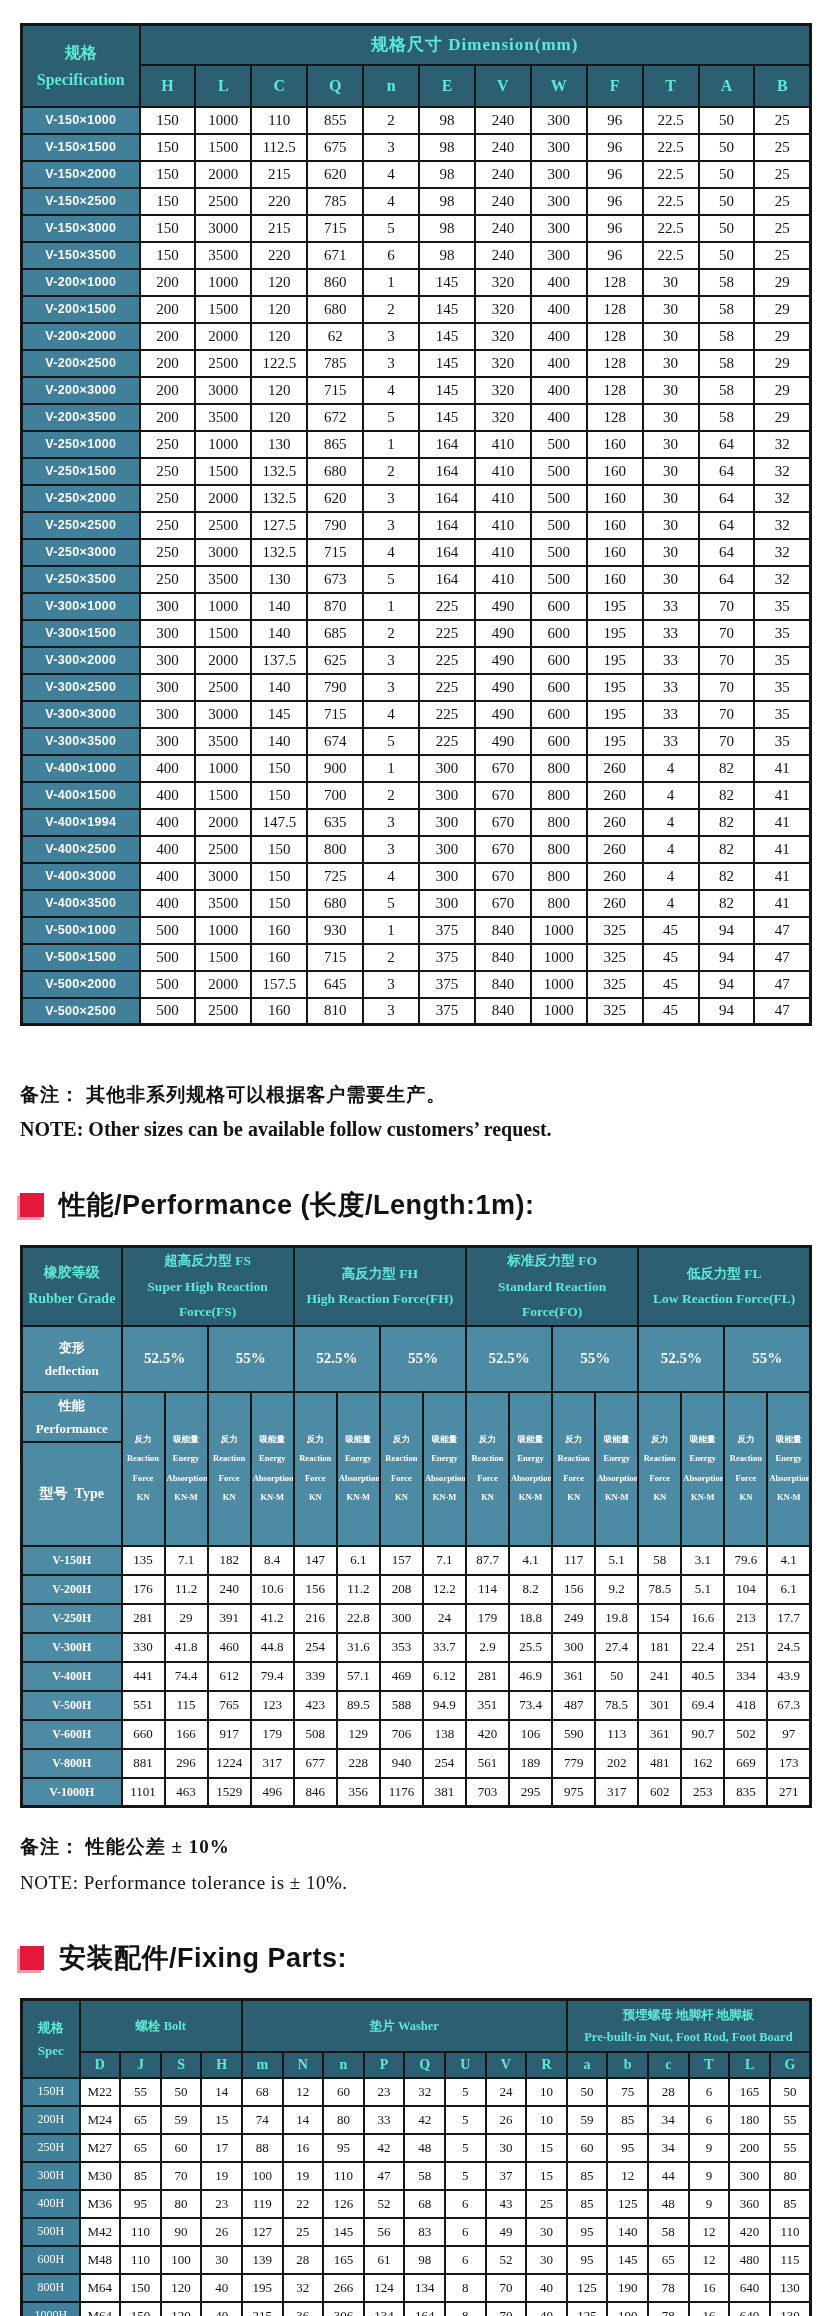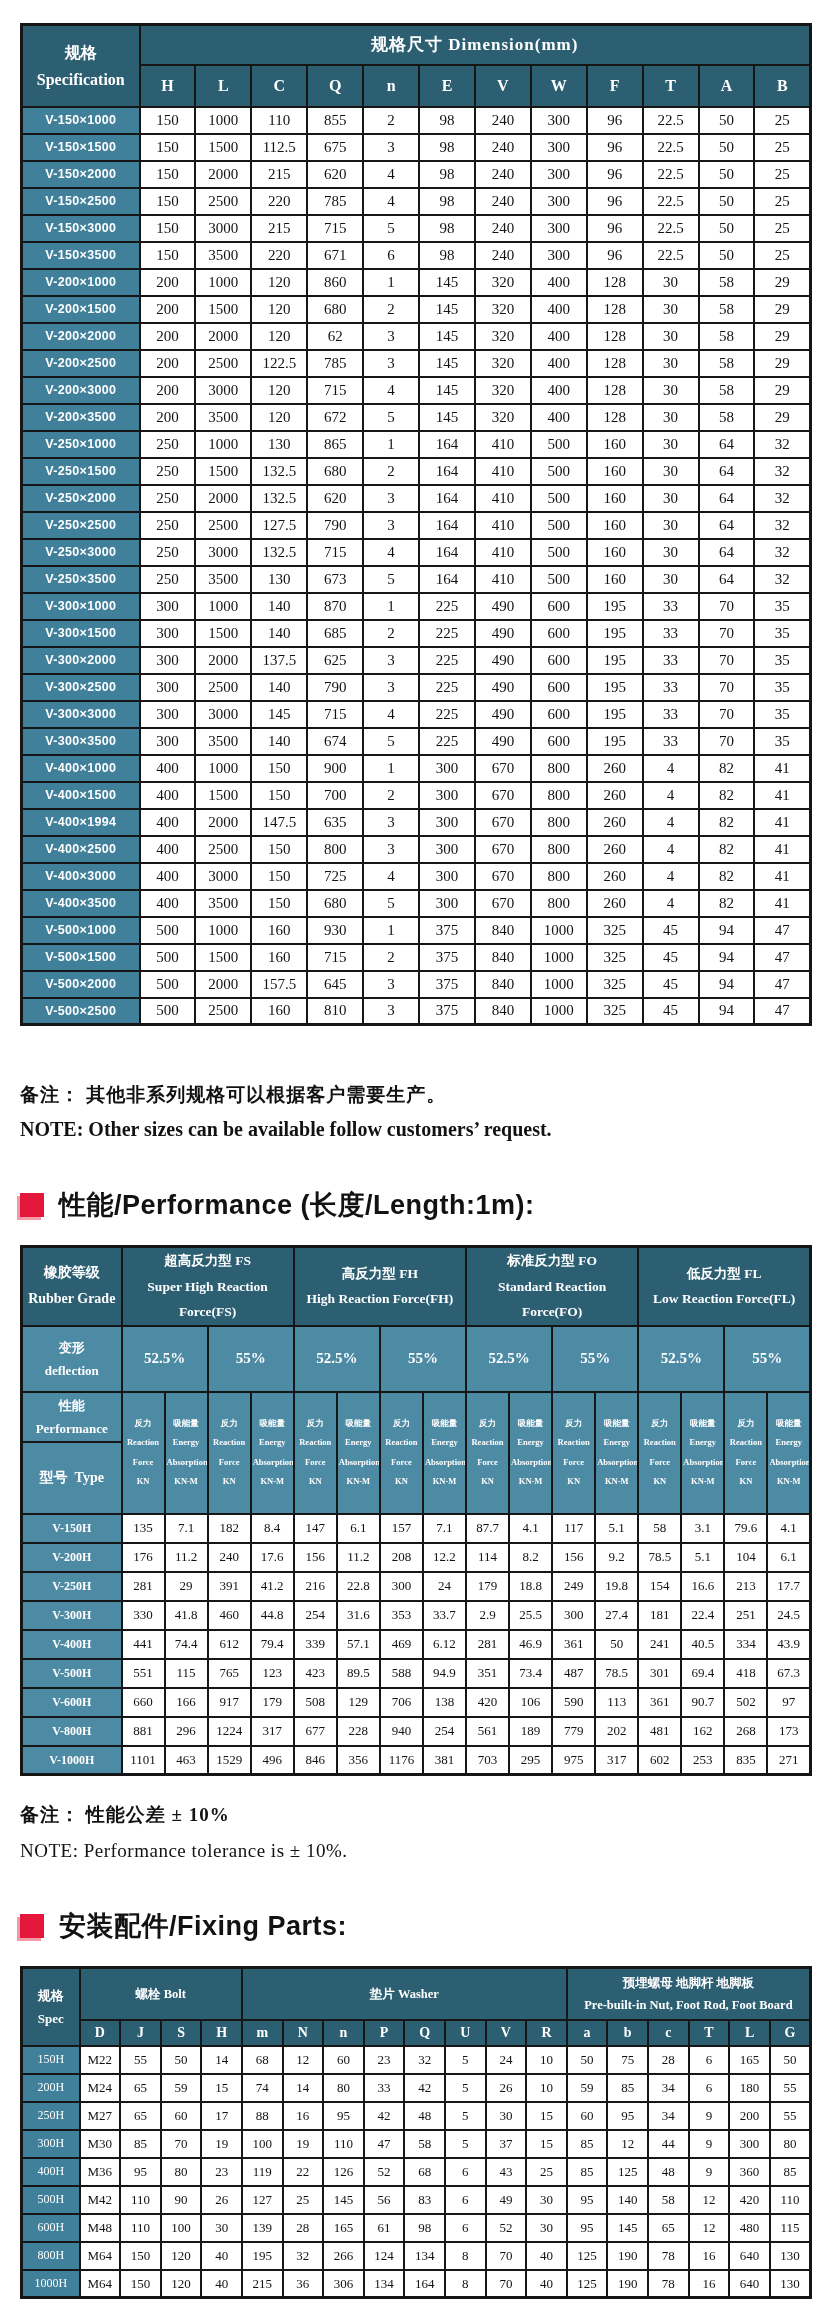--- a/index.html
+++ b/index.html
@@ -4,21 +4,21 @@
 <style>
   * { margin:0; padding:0; box-sizing:border-box; }
   html,body { background:#ffffff; }
   body { width:830px; font-family:"Liberation Sans",sans-serif; color:#121212; }
   .page { width:830px; min-height:2316px; padding:23px 18px 30px 20px; background:#ffffff; }
 
   table { border-collapse:collapse; width:100%; table-layout:fixed; border:3px solid #161616; }
   th,td { border:2px solid #161616; text-align:center; vertical-align:middle; overflow:hidden; }
   td { background:#ffffff; font-family:"Liberation Serif",serif; }
 
-  .dark { background:#2d5f73; color:#ffffff; }
+  .dark { background:#2d5f73; color:#5eead4; }
   .teal { background:#41809b; color:#ffffff; }
   .sub  { background:#4d8aa4; color:#ffffff; }
 
   
   .dim-table th.spec-h { font-family:"Liberation Serif",serif; font-weight:bold; font-size:16px; line-height:1.7; }
   .dim-table .dim-h   { height:40px; font-family:"Liberation Serif",serif; font-weight:bold; font-size:17px; letter-spacing:1px; }
   .dim-table .col-h   { height:42px; font-family:"Liberation Serif",serif; font-weight:bold; font-size:16px; }
   .dim-table tbody th { height:27px; font-size:12.5px; font-weight:bold; letter-spacing:.3px; }
   .dim-table td       { height:27px; font-size:15px; }
 
@@ -34,21 +34,21 @@
 
   
   .perf-table { margin-top:22px; }
   .perf-table th { font-family:"Liberation Serif",serif; font-weight:bold; }
   .perf-table .grade-h  { height:74px; font-size:13.5px; line-height:1.9; }
   .perf-table .corner-h { font-size:14px; line-height:1.9; }
   .perf-table .defl-h   { height:66px; font-size:15px; }
   .perf-table .defl-lab { font-size:13px; line-height:1.8; }
   .perf-table .metric-h { font-size:8.5px; line-height:2.3; padding:4px 1px; }
   .perf-table .perf-lab { height:50px; font-size:13px; line-height:1.8; }
-  .perf-table .type-lab { height:72px; font-size:14px; }
+  .perf-table .type-lab { height:104px; font-size:14px; }
   .perf-table tbody th  { height:29px; font-size:12px; font-weight:bold; }
   .perf-table td        { height:29px; font-size:13px; }
 
   
   .fix-table { margin-top:22px; }
   .fix-table th { font-family:"Liberation Serif",serif; font-weight:bold; }
   .fix-table .group-h  { height:52px; font-size:12.5px; line-height:1.8; }
   .fix-table .spec-h   { font-size:13px; line-height:1.8; }
   .fix-table .letter-h { height:26px; font-size:14px; }
   .fix-table tbody th  { height:28px; font-size:12px; font-weight:normal; }
@@ -699,21 +699,21 @@
           <td>58</td>
           <td>3.1</td>
           <td>79.6</td>
           <td>4.1</td>
         </tr>
         <tr>
           <th class="sub">V-200H</th>
           <td>176</td>
           <td>11.2</td>
           <td>240</td>
-          <td>17.6</td>
+          <td>10.6</td>
           <td>156</td>
           <td>11.2</td>
           <td>208</td>
           <td>12.2</td>
           <td>114</td>
           <td>8.2</td>
           <td>156</td>
           <td>9.2</td>
           <td>78.5</td>
           <td>5.1</td>
@@ -824,21 +824,21 @@
           <td>677</td>
           <td>228</td>
           <td>940</td>
           <td>254</td>
           <td>561</td>
           <td>189</td>
           <td>779</td>
           <td>202</td>
           <td>481</td>
           <td>162</td>
-          <td>268</td>
+          <td>669</td>
           <td>173</td>
         </tr>
         <tr>
           <th class="sub">V-1000H</th>
           <td>1101</td>
           <td>463</td>
           <td>1529</td>
           <td>496</td>
           <td>846</td>
           <td>356</td>

